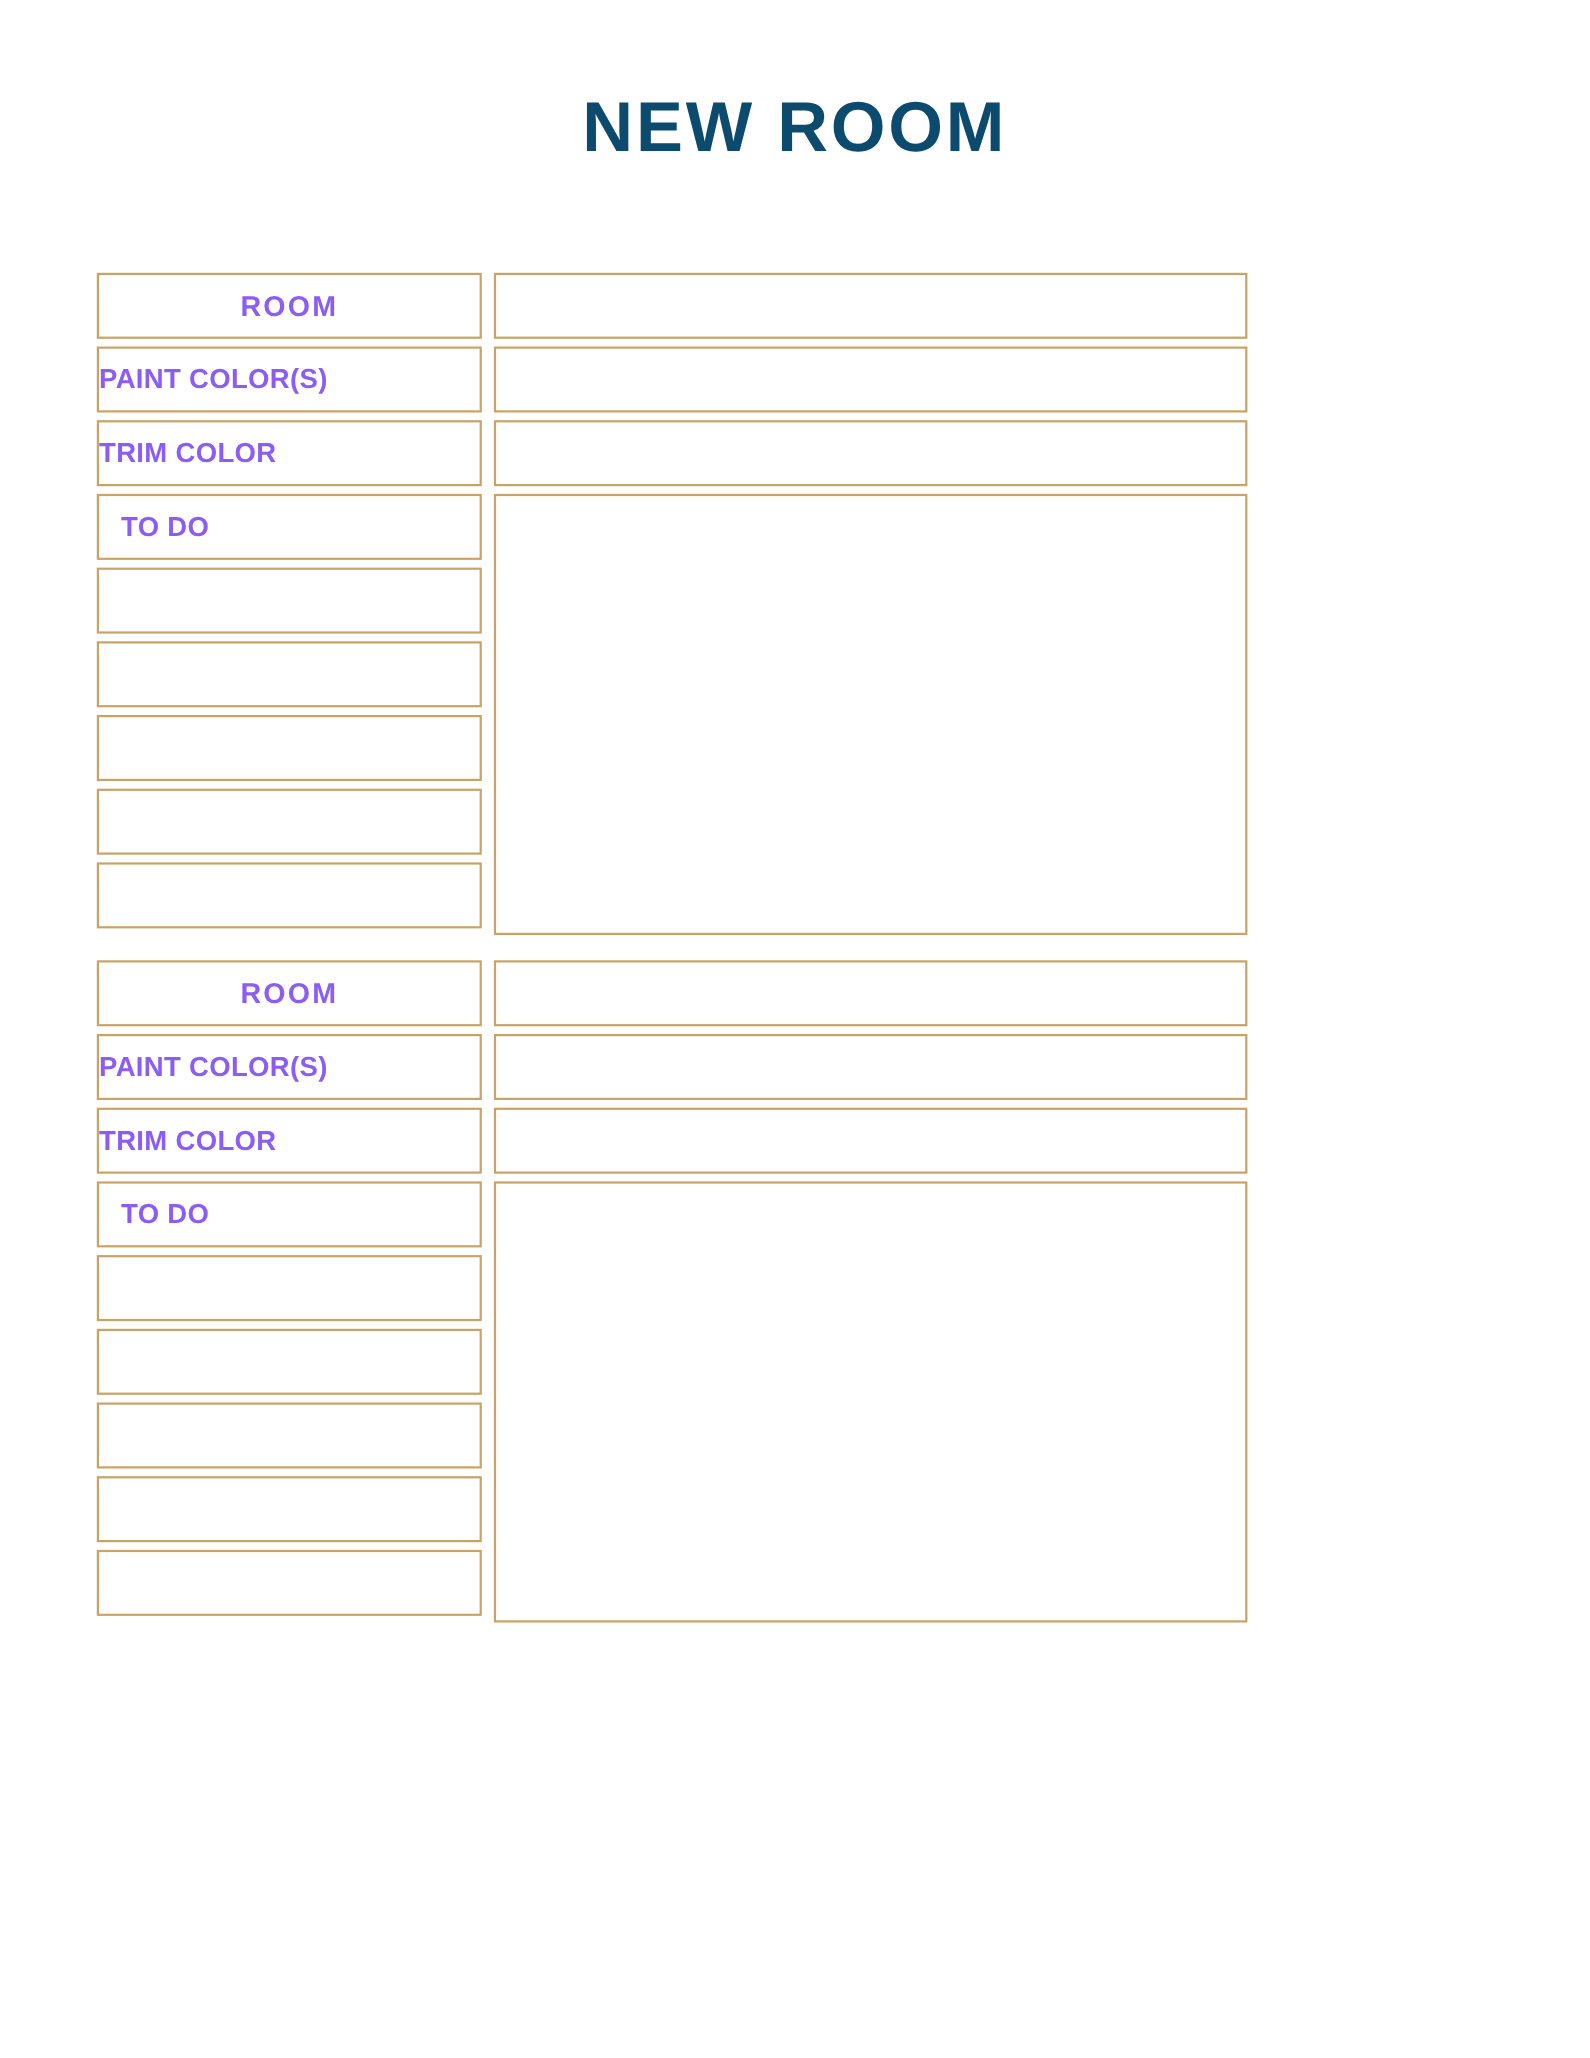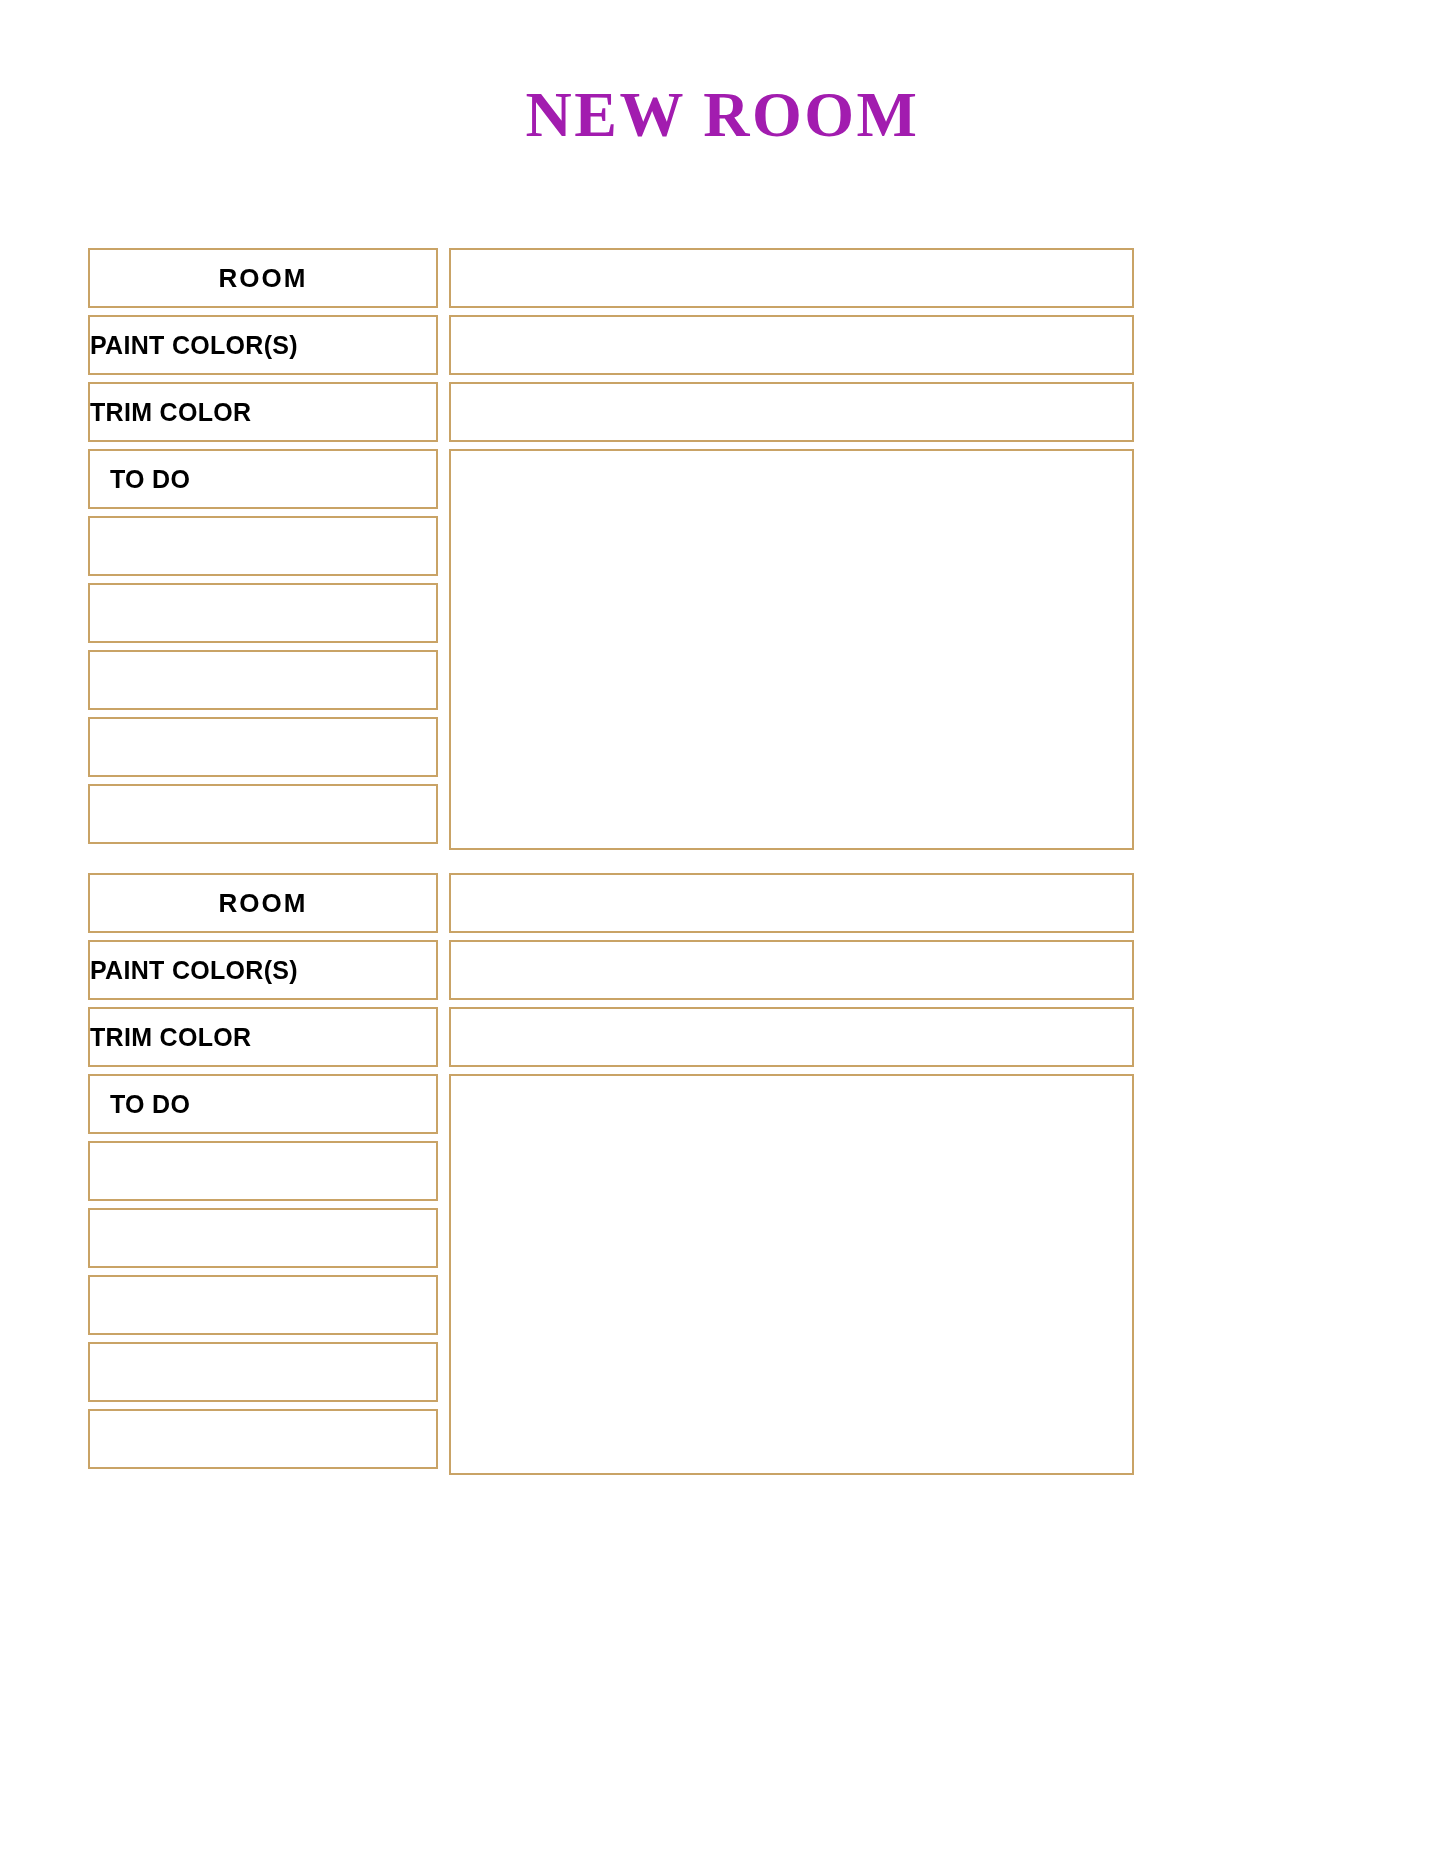--- a/index.html
+++ b/index.html
@@ -25,22 +25,22 @@
   
   .title-block {
     position: absolute;
     left: 0;
     top: 78px;
     width: 1445px;
     text-align: center;
   }
   .title-line {
     display: block;
-    color: #a21caf;
-    font-family: Liberation Serif, serif;
+    color: #0c4a6e;
+    font-family: Liberation Sans, sans-serif;
     font-weight: bold;
     font-size: 64px;
     line-height: 74px;
     letter-spacing: 2.5px;
     white-space: nowrap;
   }
   .title-line.line2 {
     letter-spacing: 1.5px;
   }
 
@@ -69,21 +69,21 @@
   .label-cell {
     width: 350px;
     flex: 0 0 350px;
     height: 60px;
     display: flex;
     align-items: center;
   }
   .label-cell.head { height: 60px; }
 
   .label-text {
-    color: #000000;
+    color: #8b5cf6;
     font-family: "Liberation Sans", sans-serif;
     font-weight: bold;
     font-size: 25px;
     letter-spacing: 0.3px;
     line-height: 1;
     white-space: nowrap;
   }
   .label-cell.center { justify-content: center; }
   .label-cell.center .label-text {
     font-size: 26px;

